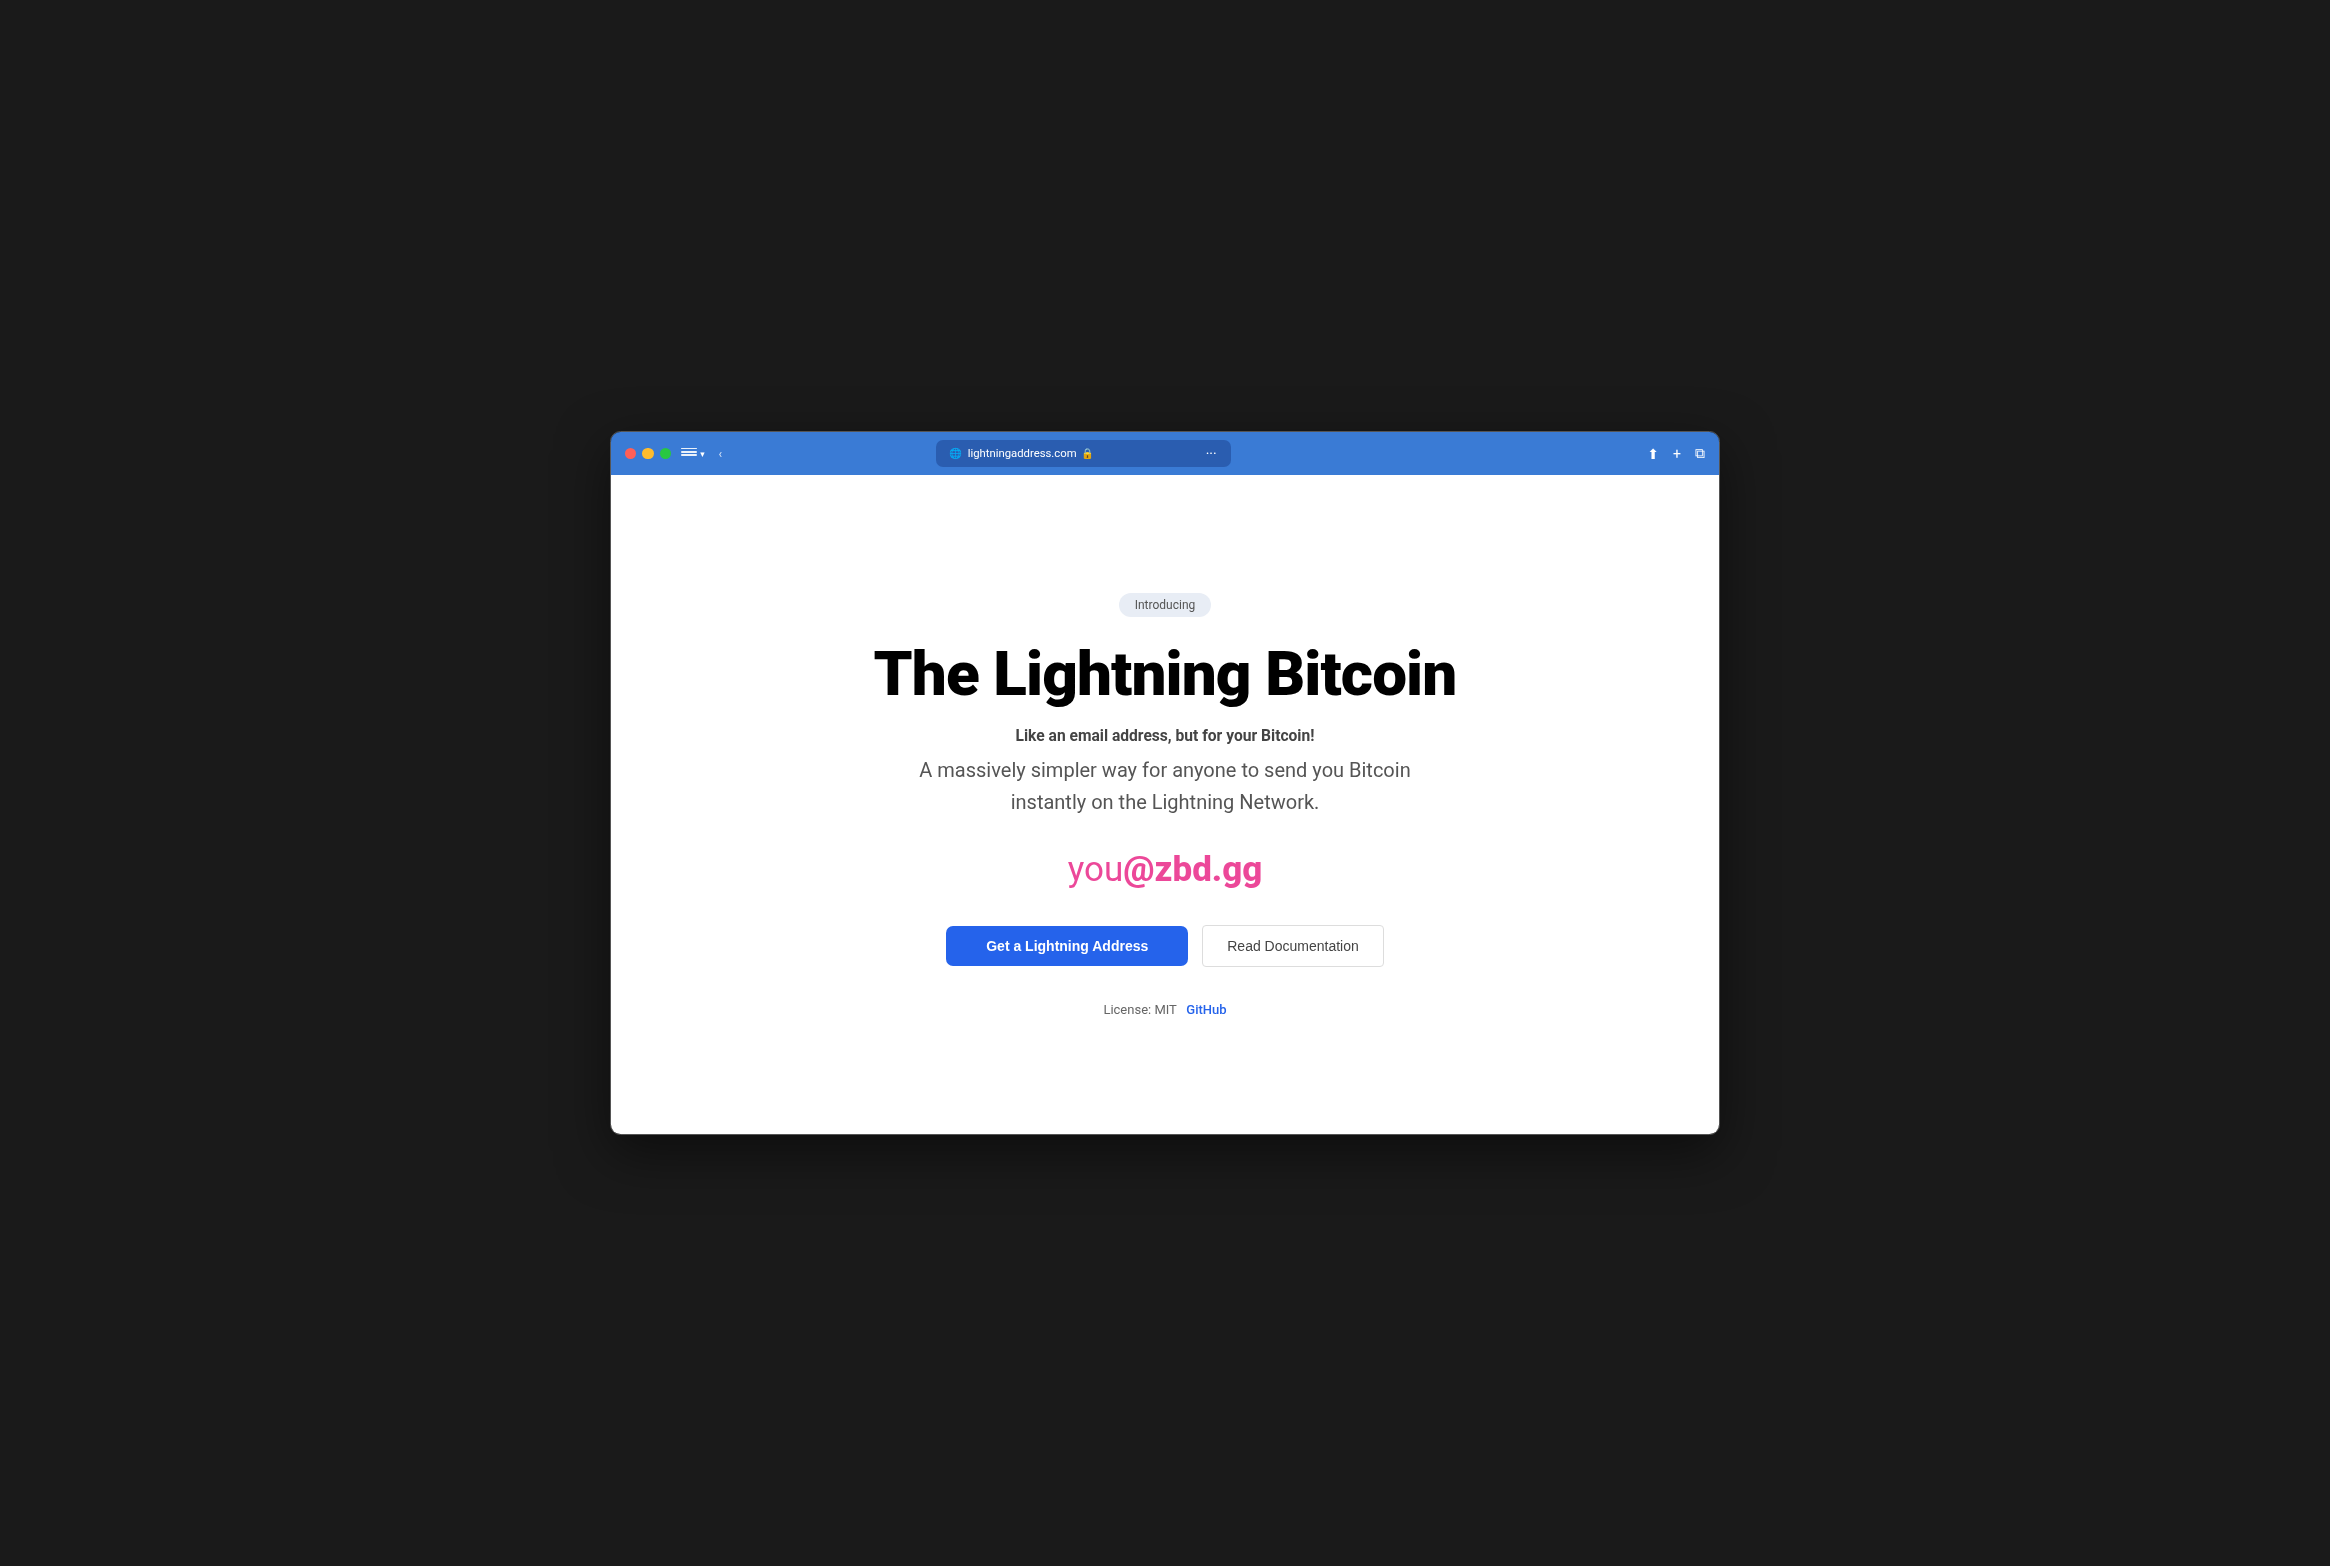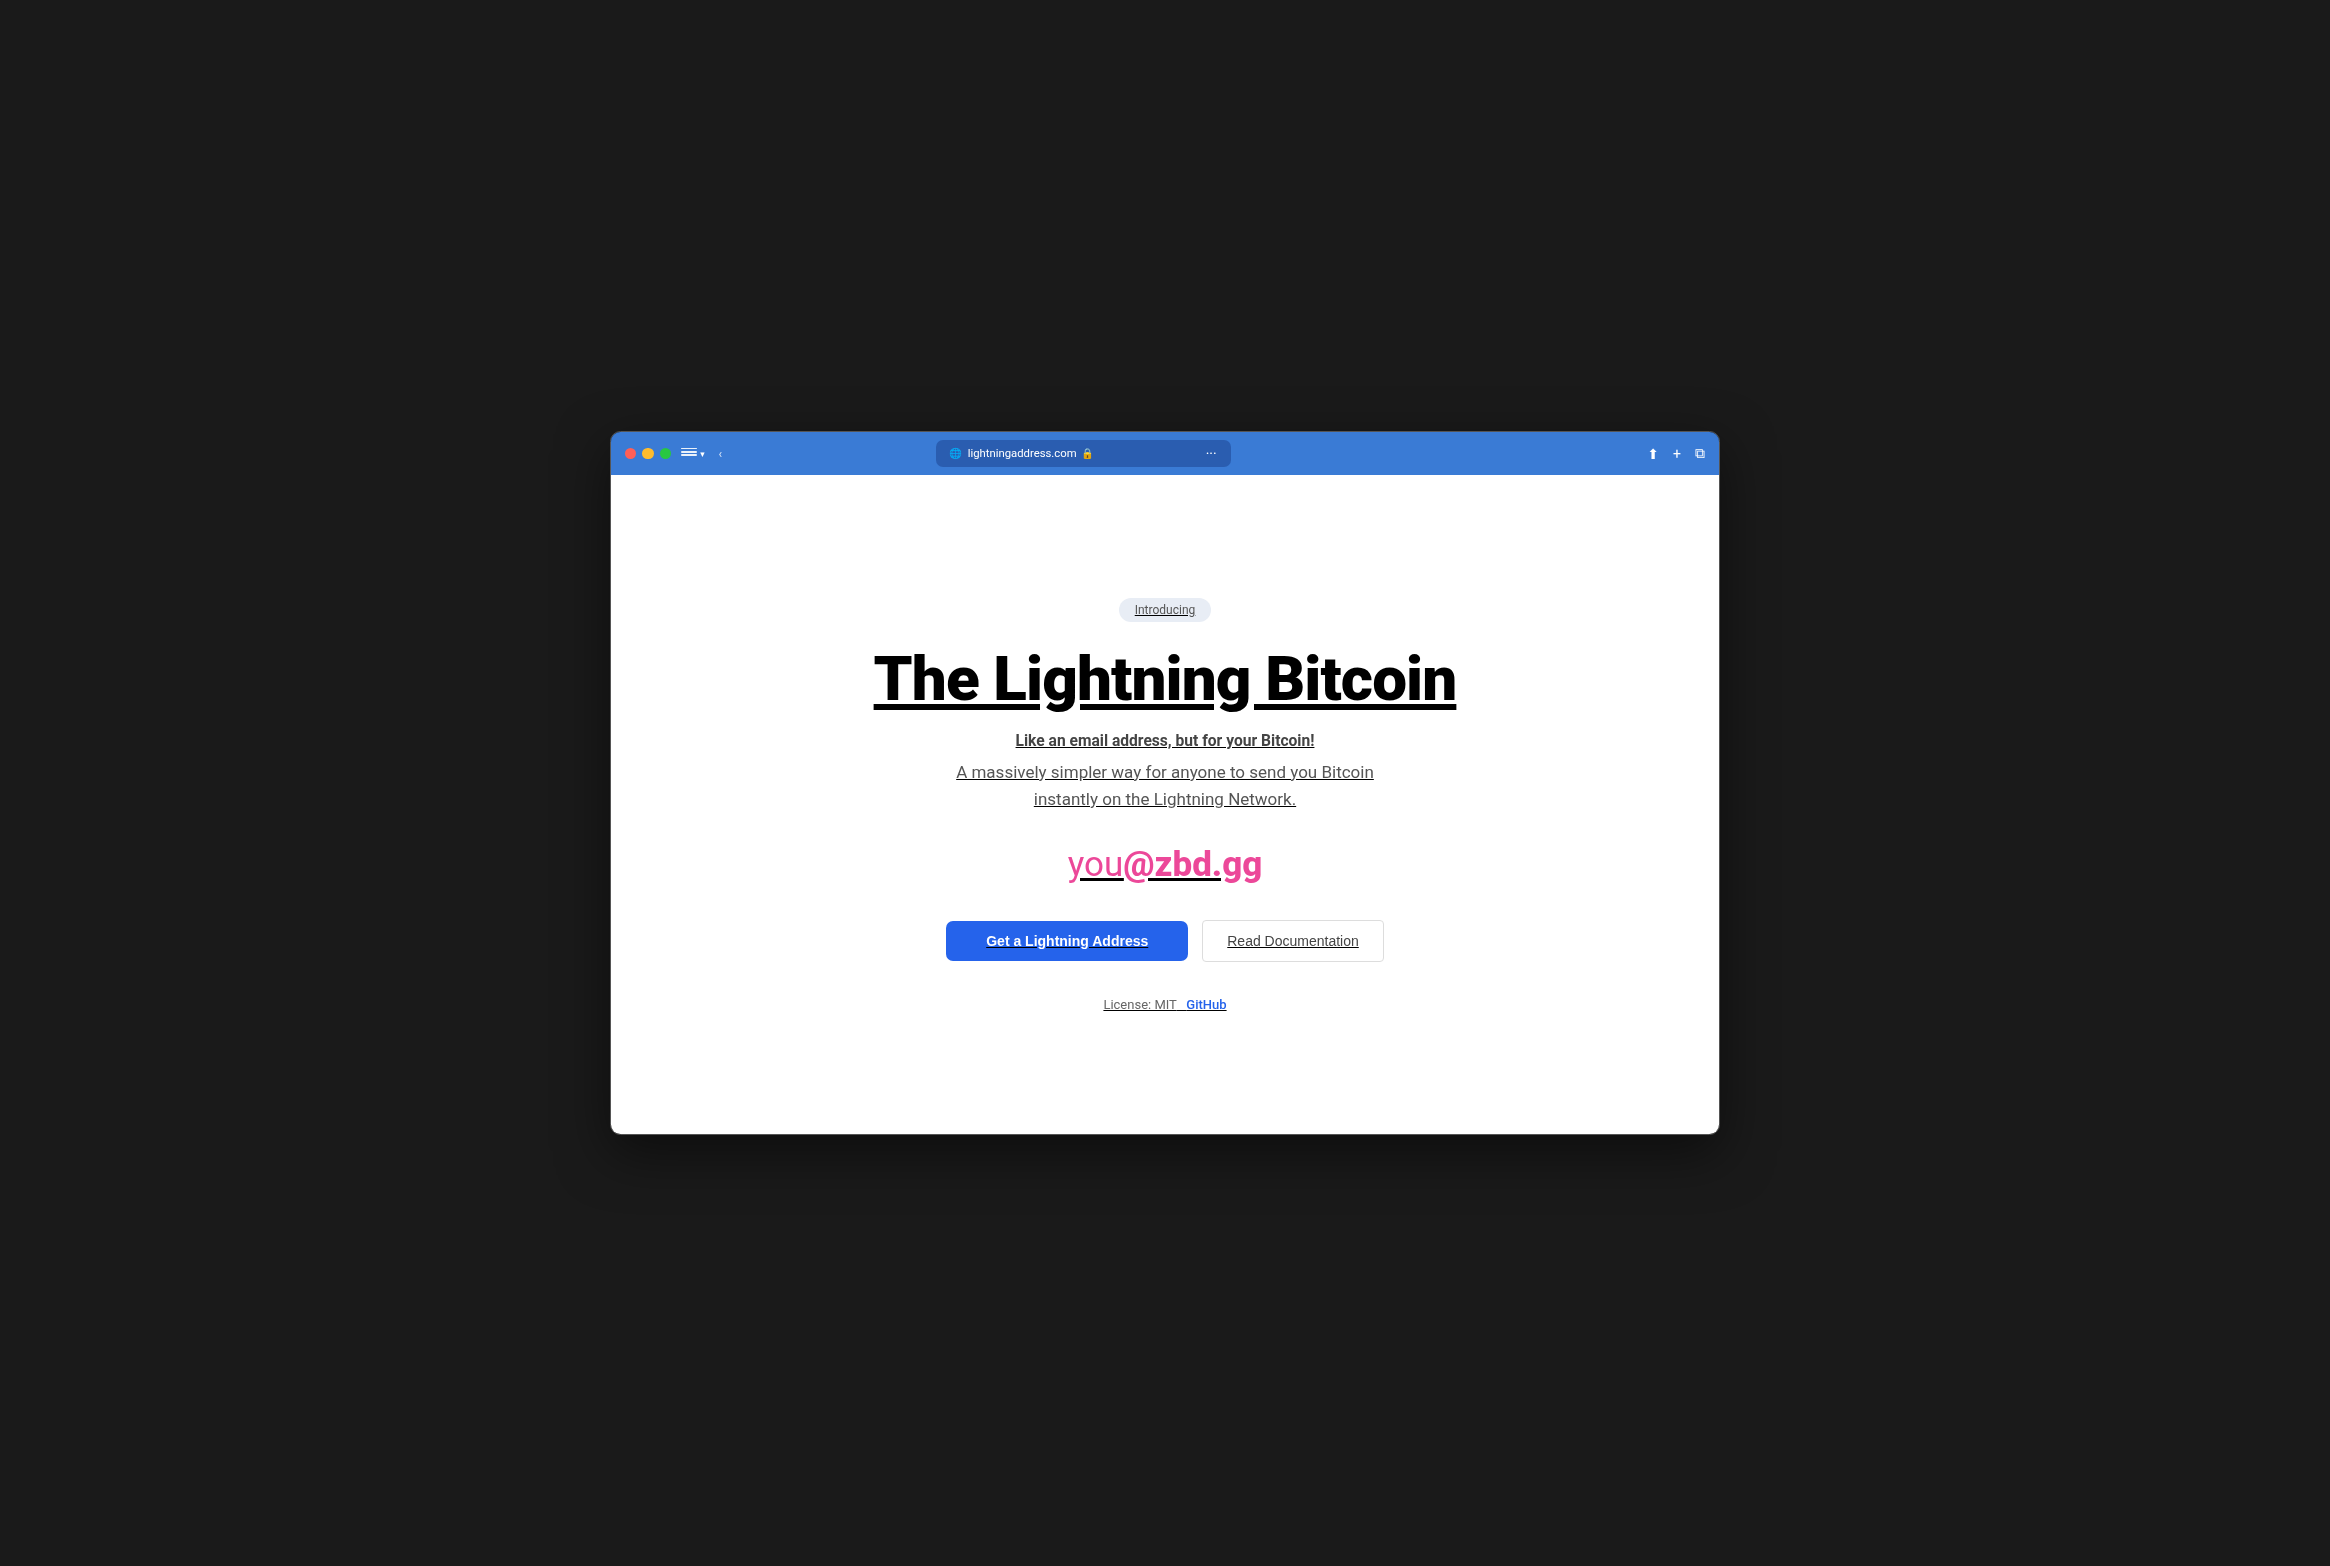--- a/index.html
+++ b/index.html
@@ -104,21 +104,20 @@
     }
 
     .browser-content {
       background: white;
       min-height: 659px;
       display: flex;
       flex-direction: column;
       align-items: center;
       justify-content: center;
       padding: 52px 17.4px;
-      text-decoration: underline;
     }
 
     .introducing-badge {
       background: #e8edf5;
       color: #555;
       font-size: 12px;
       padding: 5.2px 15.6px;
       border-radius: 17.4px;
       margin-bottom: 24px;
       display: inline-block;
@@ -136,21 +135,21 @@
 
     .subtitle-bold {
       font-size: 15.6px;
       font-weight: 700;
       color: #444;
       text-align: center;
       margin-bottom: 8.7px;
     }
 
     .subtitle-normal {
-      font-size: 17px;
+      font-size: 20px;
       font-weight: 400;
       color: #555;
       text-align: center;
       margin-bottom: 31px;
       line-height: 1.6;
     }
 
     .lightning-address-demo {
       font-size: 35px;
       font-weight: 400;

